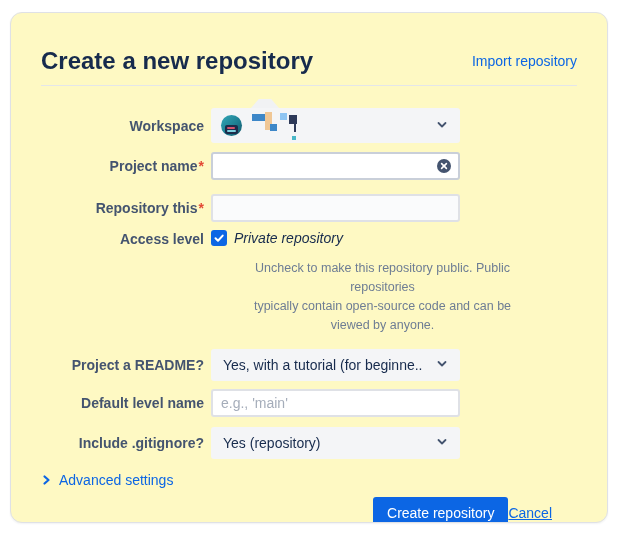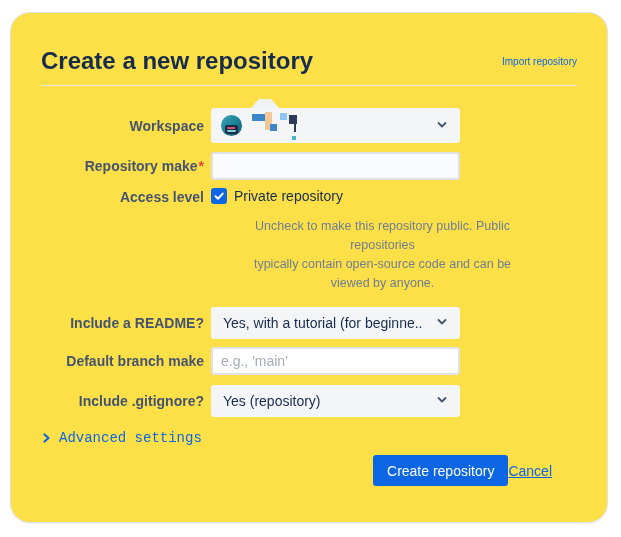--- a/index.html
+++ b/index.html
@@ -1,28 +1,28 @@
 <!DOCTYPE html>
 <html><head>
 <meta charset="utf-8">
 <style>
   * { margin:0; padding:0; box-sizing:border-box; }
   html,body { width:621px; height:537px; background:#ffffff; font-family:"Liberation Sans", sans-serif; }
   .card {
     position:absolute; left:10px; top:12px; width:598px; height:511px;
-    background:#fde047; border:1px solid #dfe1e6; border-radius:20px;
+    background:#fef9c3; border:1px solid #dfe1e6; border-radius:12px;
     box-shadow:0 1px 2px rgba(9,30,66,0.06);
     overflow:hidden;
   }
   .card-header {
     display:flex; align-items:center; justify-content:space-between;
     padding:34px 30px 0 30px;
   }
   .title { font-size:24px; font-weight:700; color:#172b4d; letter-spacing:0; }
-  .link { color:#0c66e4; font-size:10px; text-decoration:none; cursor:pointer;margin-left:32px; }
+  .link { color:#0c66e4; font-size:14px; text-decoration:none; cursor:pointer;margin-left:32px; }
   .divider { height:1px; background:#e4e6ea; margin:10px 30px 0 30px; }
 
   .form { padding:22px 30px 0 30px; }
   .row { display:flex; align-items:center; }
   .row-label {
     width:163px; min-width:163px; text-align:right; margin-right:7px;
     font-size:14px; color:#44546f; line-height:16px;font-weight:bold;
   }
   .req { color:#e34935; margin-left:1px; }
   .field-col { width:249px; position:relative; }
@@ -70,33 +70,33 @@
   .input-branch { background:#ffffff; border:2px solid #dfe1e6; padding-right:8px; }
   .input-branch::placeholder { color:#a5adba; opacity:1; }
   .clear-btn {
     position:absolute; right:9px; top:50%; transform:translateY(-50%);
     width:14px; height:14px; cursor:pointer; line-height:0;
   }
 
   
   .row-access { align-items:flex-start; margin-bottom:14px; }
   .access-col { width:320px; }
-  .access-line { display:flex; align-items:center; height:18px; }
+  .access-line { display:flex; align-items:center; height:18px;font-style:italic; }
   .checkbox {
     width:16px; height:16px; border-radius:3px; background:#0c66e4;
     display:inline-flex; align-items:center; justify-content:center; cursor:pointer; flex:0 0 auto;
   }
   .checkbox-label { margin-left:7px; font-size:14px; color:#172b4d; }
   .helper { margin:12px 0 0 23px; font-size:12.5px; color:#6e7d94; line-height:19px;text-align:center; }
 
   .row-readme { margin-bottom:8px; }
   .row-gitignore { margin-bottom:13px; }
 
   
-  .advanced { display:flex; align-items:center; padding:0 0 0 0; margin:0 0 8px 0; cursor:pointer;font-family:Liberation Mono, monospace; }
+  .advanced { display:flex; align-items:center; padding:0 0 0 0; margin:0 0 8px 0; cursor:pointer; }
   .advanced-wrap { padding:0 30px; margin-top:13px; }
   .advanced-label { color:#0c66e4; font-size:14px; margin-left:7px; }
 
   
   .footer { display:flex; align-items:center; justify-content:flex-end; padding:0 55px 0 30px; margin-top:9px; }
   .btn-primary {
     background:#0c66e4; color:#fff; border:none; border-radius:3px;
     height:31px; padding:0 14px; font-size:14px; cursor:pointer;
     font-family:"Liberation Sans", sans-serif;
     text-align:center;
@@ -138,23 +138,35 @@
             </div>
           <span class="chev">
             <svg width="14" height="14" viewBox="0 0 14 14">
                 <path d="M3.5 5.5 L7 9 L10.5 5.5" fill="none" stroke="#44546f" stroke-width="1.8" stroke-linecap="round" stroke-linejoin="round"></path>
               </svg>
           </span>
         </div>
       </div>
     </div>
 
+    <div class="row row-project">
+      <div class="row-label"><span>Project name</span><span class="req">*</span></div>
+      <div class="field-col">
+        <input class="text-input input-project" type="text" value="" style="">
+        <span class="clear-btn">
+          <svg width="14" height="14" viewBox="0 0 14 14">
+              <circle cx="7" cy="7" r="7" fill="#44546f"></circle>
+              <path d="M4.6 4.6 L9.4 9.4 M9.4 4.6 L4.6 9.4" stroke="#fff" stroke-width="1.6" stroke-linecap="round"></path>
+            </svg>
+        </span>
+      </div>
+    </div>
 
     <div class="row row-repo">
-      <div class="row-label"><span>Repository make</span><span class="req">*</span></div>
+      <div class="row-label"><span>Repository this</span><span class="req">*</span></div>
       <div class="field-col">
         <input class="text-input input-repo" type="text" value="" style="">
       </div>
     </div>
 
     <div class="row row-access">
       <div class="row-label" style="margin-top:2px;">Access level</div>
       <div class="access-col">
         <div class="access-line">
           <span class="checkbox">
@@ -165,35 +177,35 @@
           <span class="checkbox-label">Private repository</span>
         </div>
         <div class="helper">
           <div>Uncheck to make this repository public. Public repositories</div>
           <div>typically contain open-source code and can be viewed by anyone.</div>
         </div>
       </div>
     </div>
 
     <div class="row row-readme">
-      <div class="row-label">Include a README?</div>
+      <div class="row-label">Project a README?</div>
       <div class="field-col">
         <div class="select select-sm">
           <span class="select-text">Yes, with a tutorial (for beginne...</span>
           <span class="chev">
             <svg width="14" height="14" viewBox="0 0 14 14">
                 <path d="M3.5 5.5 L7 9 L10.5 5.5" fill="none" stroke="#44546f" stroke-width="1.8" stroke-linecap="round" stroke-linejoin="round"></path>
               </svg>
           </span>
         </div>
       </div>
     </div>
 
     <div class="row row-branch">
-      <div class="row-label">Default branch make</div>
+      <div class="row-label">Default level name</div>
       <div class="field-col">
         <input class="text-input input-branch" type="text" placeholder="e.g., 'main'" style="">
       </div>
     </div>
 
     <div class="row row-gitignore">
       <div class="row-label">Include .gitignore?</div>
       <div class="field-col">
         <div class="select select-sm">
           <span class="select-text">Yes (repository)</span>

